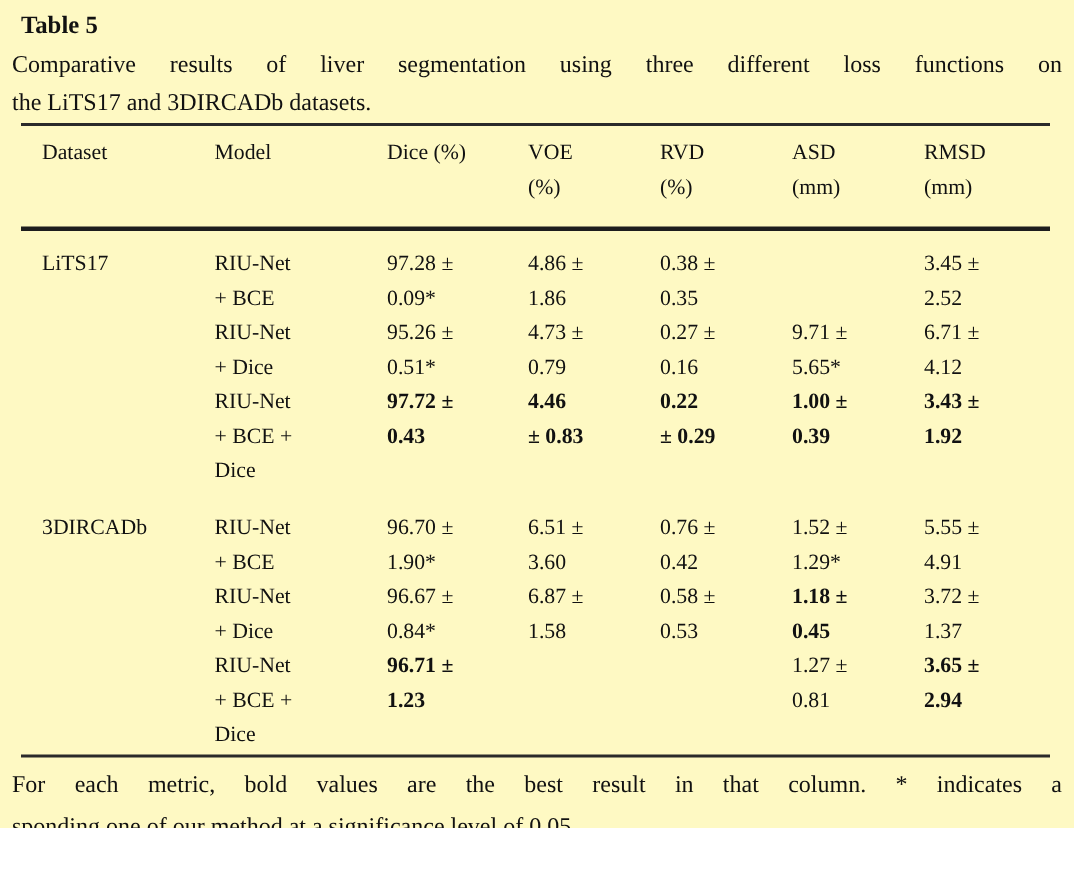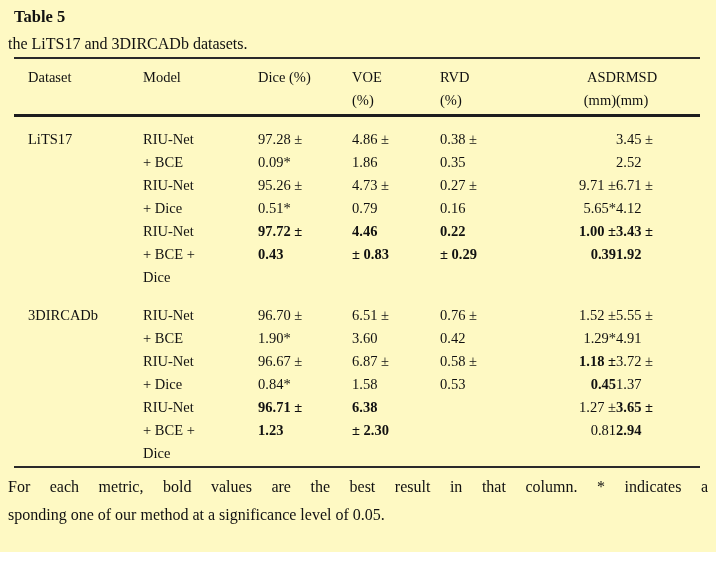--- a/index.html
+++ b/index.html
@@ -14,45 +14,46 @@
   .jline { text-align:justify; text-align-last:justify; }
   .tbl { margin-left:6px; width:686px; margin-top:1px; }
   .rule { height:2px; background:#2a2a2a; border:0; margin:0; }
   .rule.mid { height:2.5px; background:#1d1d1d; }
   .grid {
     display:grid;
     grid-template-columns:129px 115px 94px 88px 88px 88px 1fr;
     font-size:14.5px; line-height:23px;
   }
   .cell { white-space:pre-line; }
-  .header .cell { padding-top:7px; padding-bottom:2px; }
+  .header .cell { padding-top:7px; padding-bottom:14px; }
   .c1 { grid-column:1; padding-left:14px; }
   .c2 { grid-column:2; }
   .c3 { grid-column:3; }
   .c4 { grid-column:4; }
   .c5 { grid-column:5; }
-  .c6 { grid-column:6;text-align:right; }
+  .c6 { grid-column:6; }
   .c7 { grid-column:7; }
   .r1 { grid-row:1; }
   .r2 { grid-row:2; }
   .r3 { grid-row:3; }
   .body { margin-top:11px; }
   .body.g2 { margin-top:15px; }
   .body-wrap { padding-bottom:1px; }
   .bold { font-weight:bold; }
   .footnote { font-size:16px; line-height:28.5px; margin-top:5px; width:700px; }
 </style>
 </head>
 <body>
 
 <div class="page">
 
   <div class="title">Table 5</div>
 
   <div class="caption">
+    <div class="jline">Comparative results of liver segmentation using three different loss functions on</div>
     <div>the LiTS17 and 3DIRCADb datasets.</div>
   </div>
 
   <div class="tbl">
     <div class="rule top"></div>
 
     <div class="grid header">
       <div class="cell c1">Dataset</div>
       <div class="cell c2">Model</div>
       <div class="cell c3">Dice (%)</div>
@@ -139,22 +140,20 @@
         <div class="cell c6 r2 bold">1.18 ±
 0.45</div>
         <div class="cell c7 r2">3.72 ±
 1.37</div>
 
         <div class="cell c2 r3">RIU-Net
 + BCE +
 Dice</div>
         <div class="cell c3 r3 bold">96.71 ±
 1.23</div>
-        <div class="cell c4 r3 bold">6.38
-± 2.30</div>
         <div class="cell c6 r3">1.27 ±
 0.81</div>
         <div class="cell c7 r3 bold">3.65 ±
 2.94</div>
       </div>
 
     </div>
 
     <div class="rule bottom"></div>
   </div>

